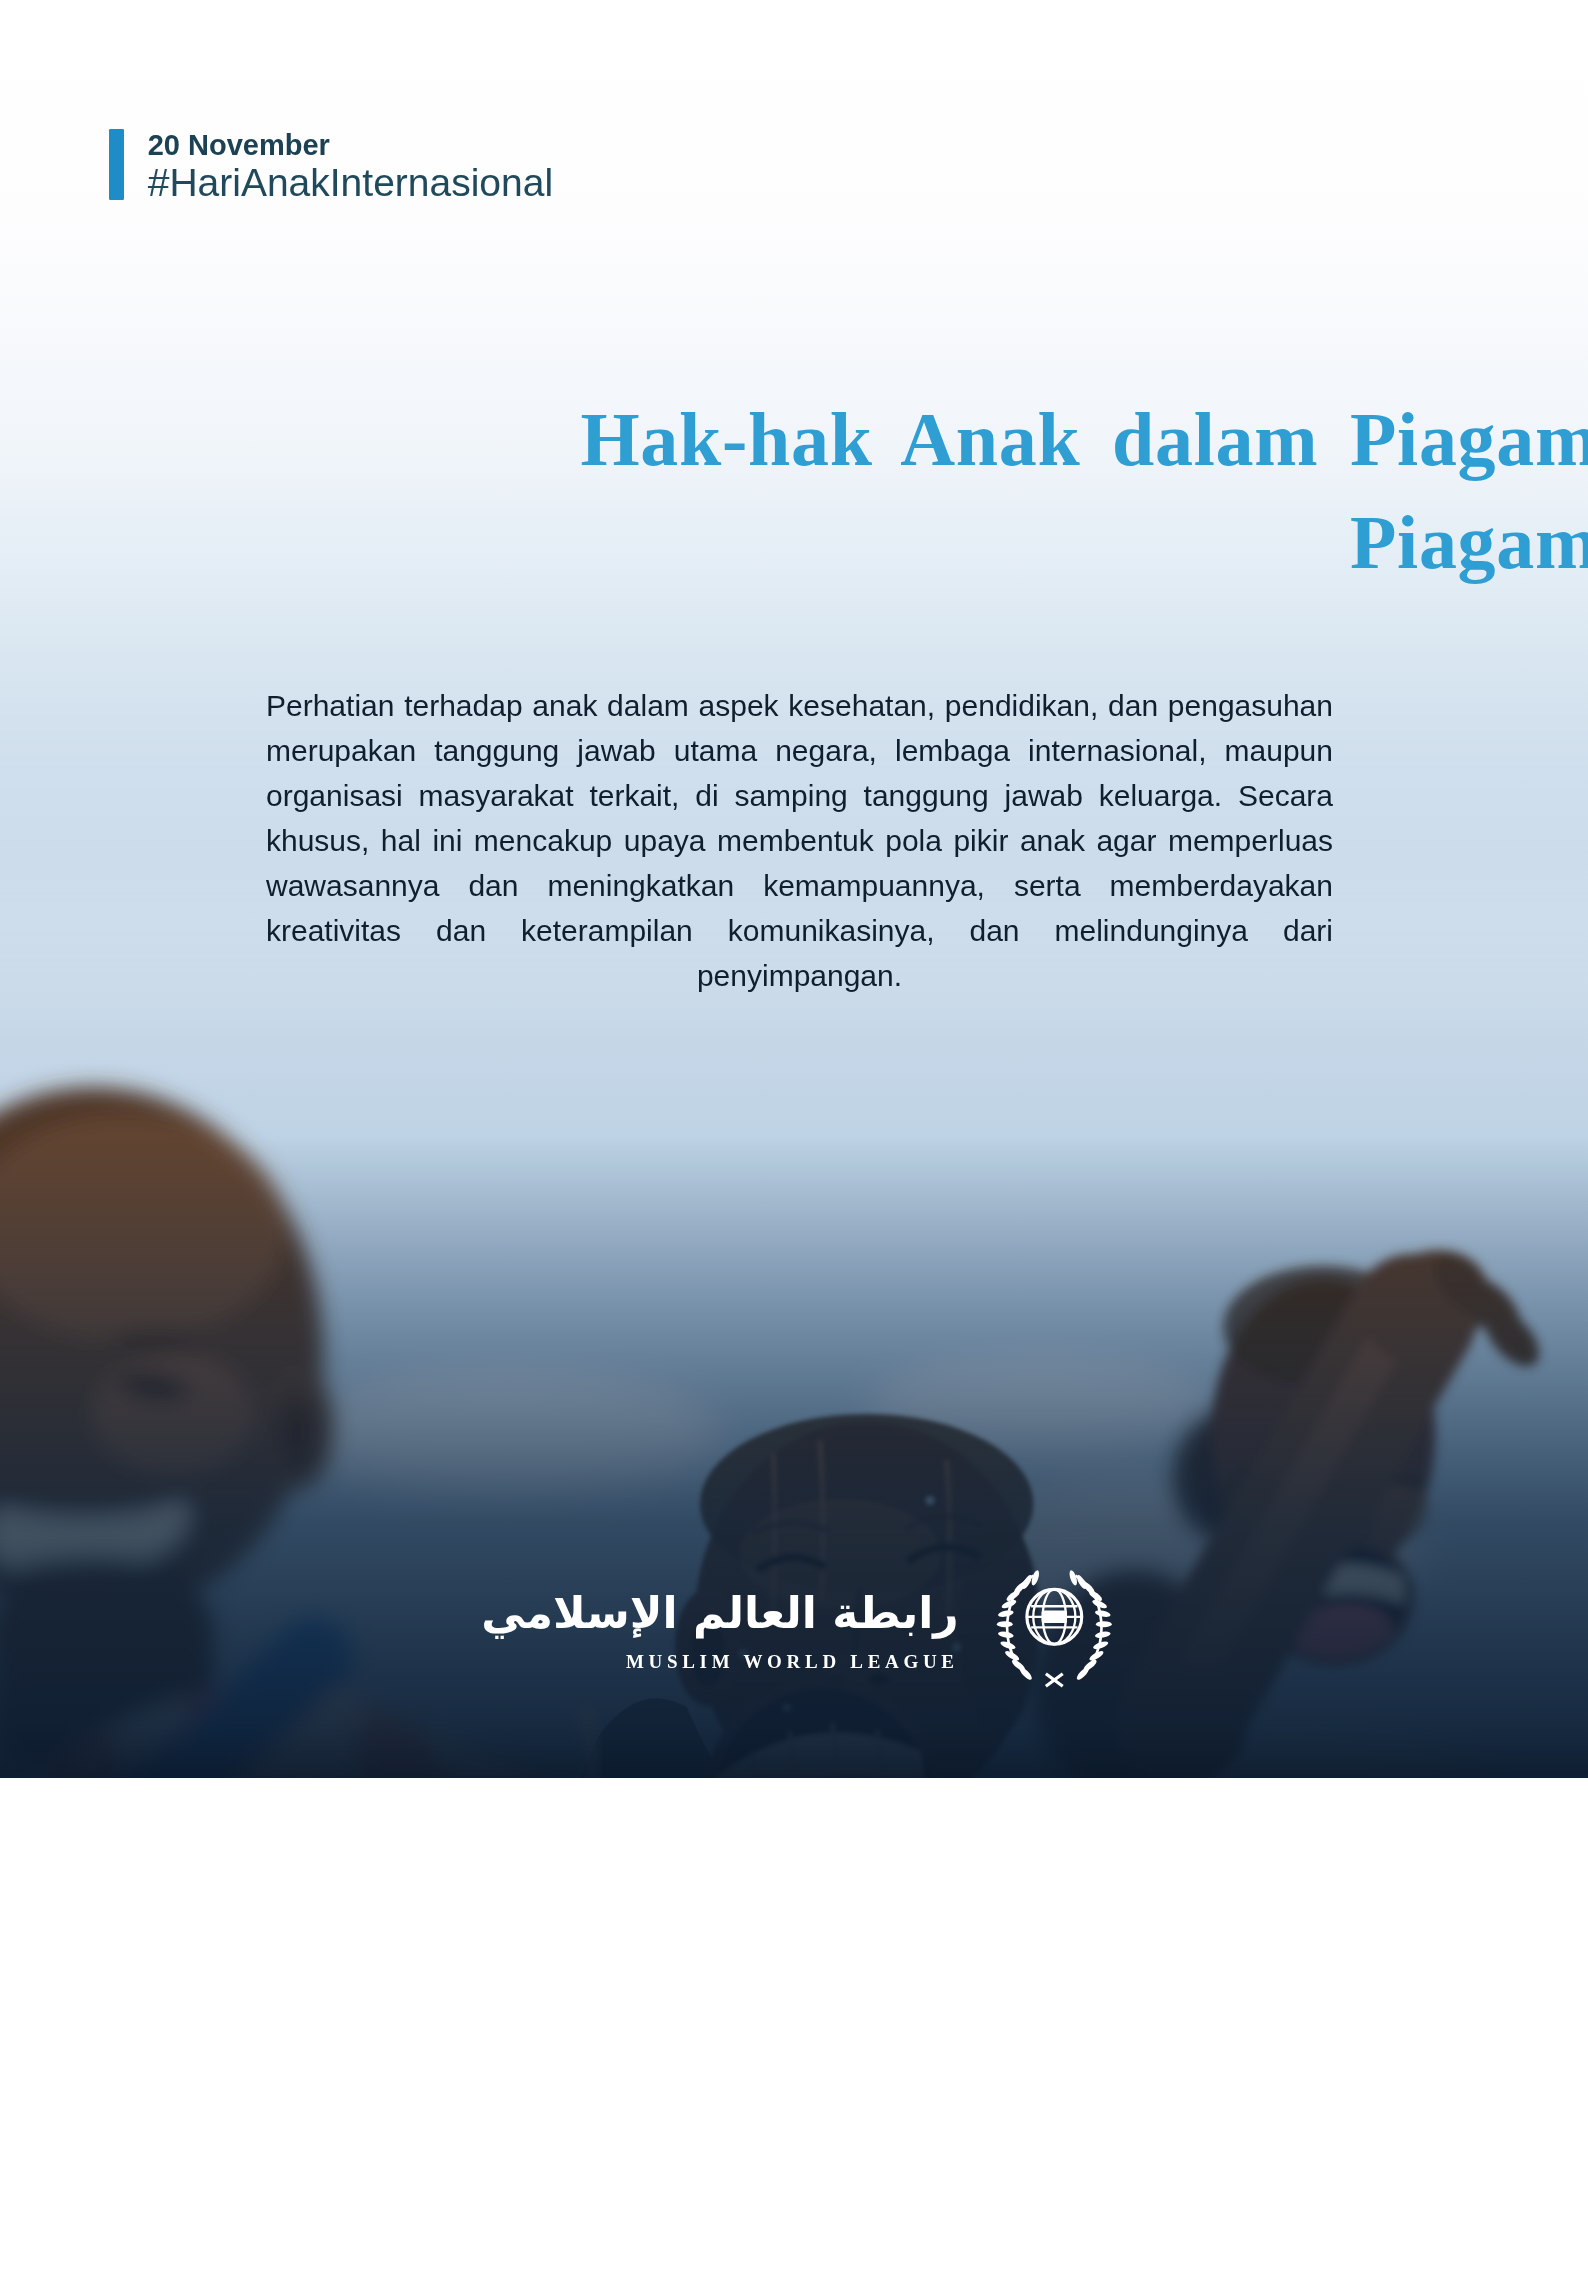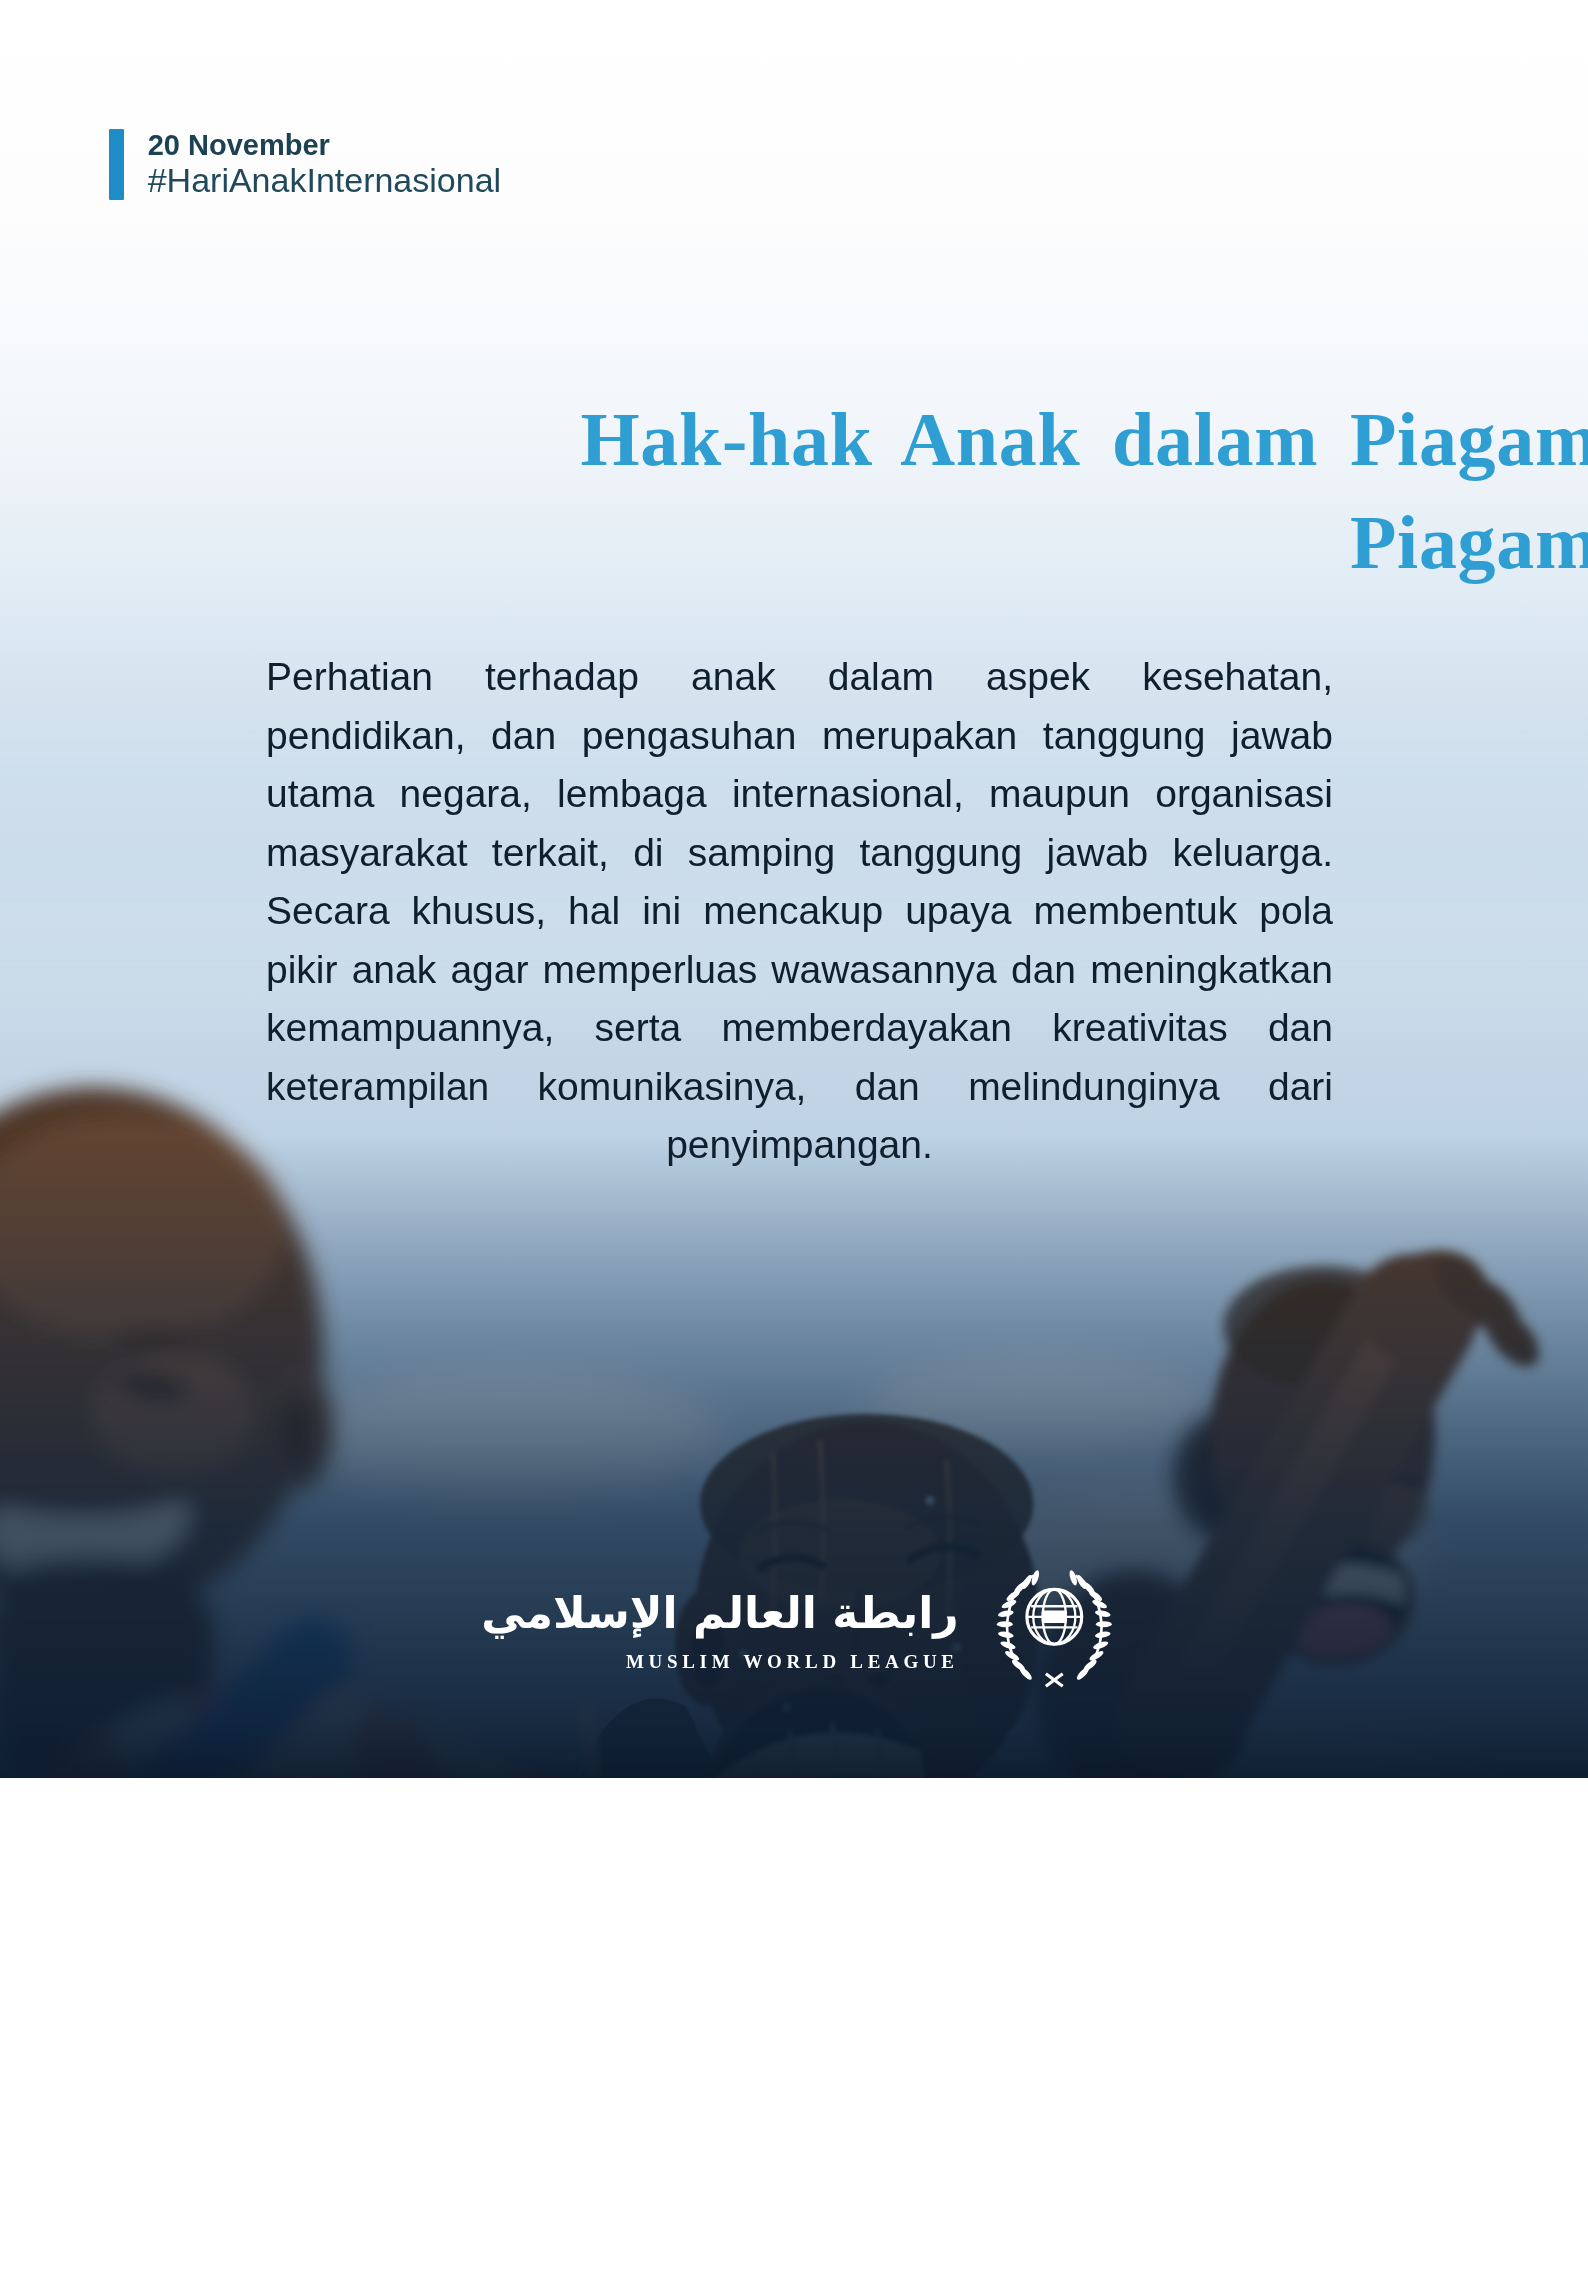--- a/index.html
+++ b/index.html
@@ -7,29 +7,29 @@
     position:relative;width:1588px;height:1778px;overflow:hidden;
     background:linear-gradient(180deg,#ffffff 0%,#fdfdfe 12%,#f2f6fa 24%,#e3edf5 32%,#d3e2ee 40%,#c2d6e8 48%);
     font-family:"Liberation Sans",sans-serif;
     padding-left:11px;
   }
   
   .header{position:absolute;left:109px;top:129px;display:flex;align-items:stretch;z-index:6;}
   .accent-bar{width:14.7px;height:71px;background:#1e8cc6;border-radius:1.3px;flex:0 0 auto;}
   .header-text{margin-left:24px;display:flex;flex-direction:column;justify-content:space-between;padding:1.3px 0;}
   .header-date{font-size:29px;font-weight:700;color:#1c4153;line-height:1.1;}
-  .header-hashtag{font-size:34px;font-weight:400;color:#21495c;line-height:1.1;}
+  .header-hashtag{font-size:39px;font-weight:400;color:#21495c;line-height:1.1;}
   
   .title{position:absolute;left:0;right:0;top:388px;margin:0;text-align:center;z-index:6;
          font-family:"Liberation Serif",serif;font-weight:700;color:#2e9ed3;
          font-size:76px;line-height:1.36;word-spacing:12px;letter-spacing:0.7px;}
   .title span{display:block;text-align:right;}
   
-  .body-text{position:absolute;top:609px;left:50%;transform:translateX(-50%);width:1067px;z-index:6;
-             font-size:39px;line-height:1.5;color:#101f2d;
+  .body-text{position:absolute;top:653px;left:50%;transform:translateX(-50%);width:1067px;z-index:6;
+             font-size:30px;line-height:1.5;color:#101f2d;
              text-align:justify;text-align-last:center;}
   
   .photo{position:absolute;left:0;top:707px;width:1588px;height:1589px;z-index:1;
          -webkit-mask-image:linear-gradient(180deg,rgba(0,0,0,0) 0,rgba(0,0,0,.4) 120px,#000 287px);
          mask-image:linear-gradient(180deg,rgba(0,0,0,0) 0,rgba(0,0,0,.4) 120px,#000 287px);}
   .photo svg{display:block;width:100%;height:100%;}
   
   .overlay{position:absolute;left:0;right:0;bottom:0;height:640px;z-index:2;
            background:linear-gradient(180deg,rgba(18,44,72,0) 0%,rgba(18,44,72,.40) 30%,rgba(16,38,62,.76) 60%,rgba(13,31,52,.93) 92%,rgba(10,25,43,.97) 100%);}
   

